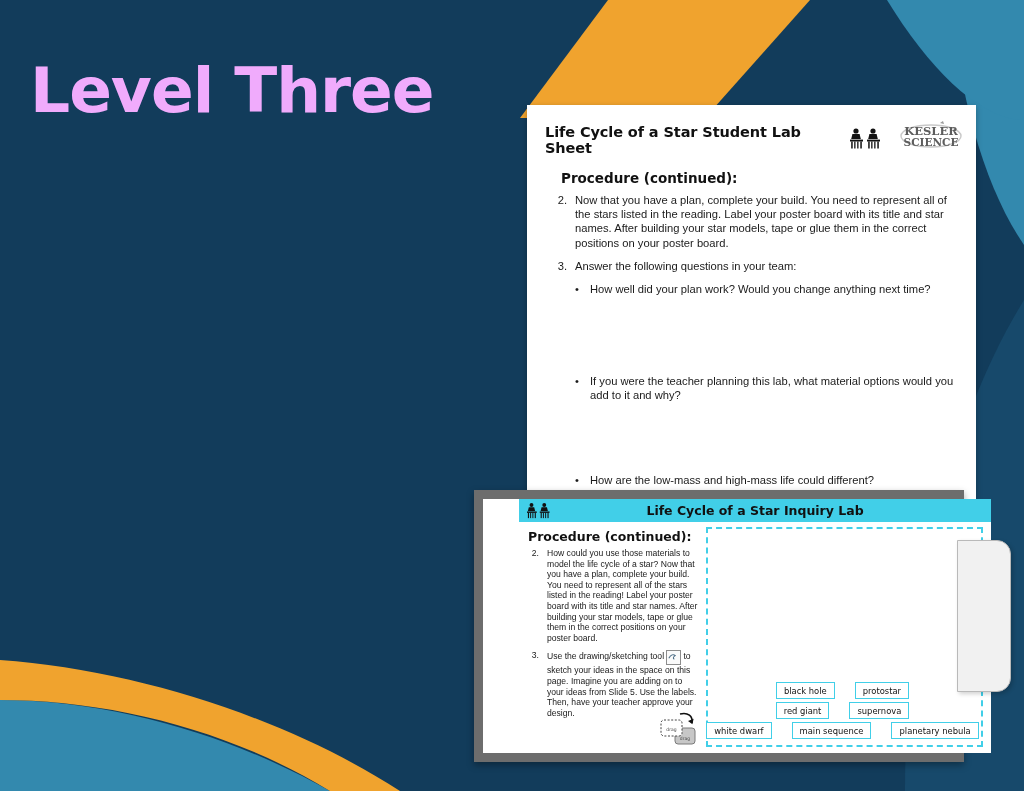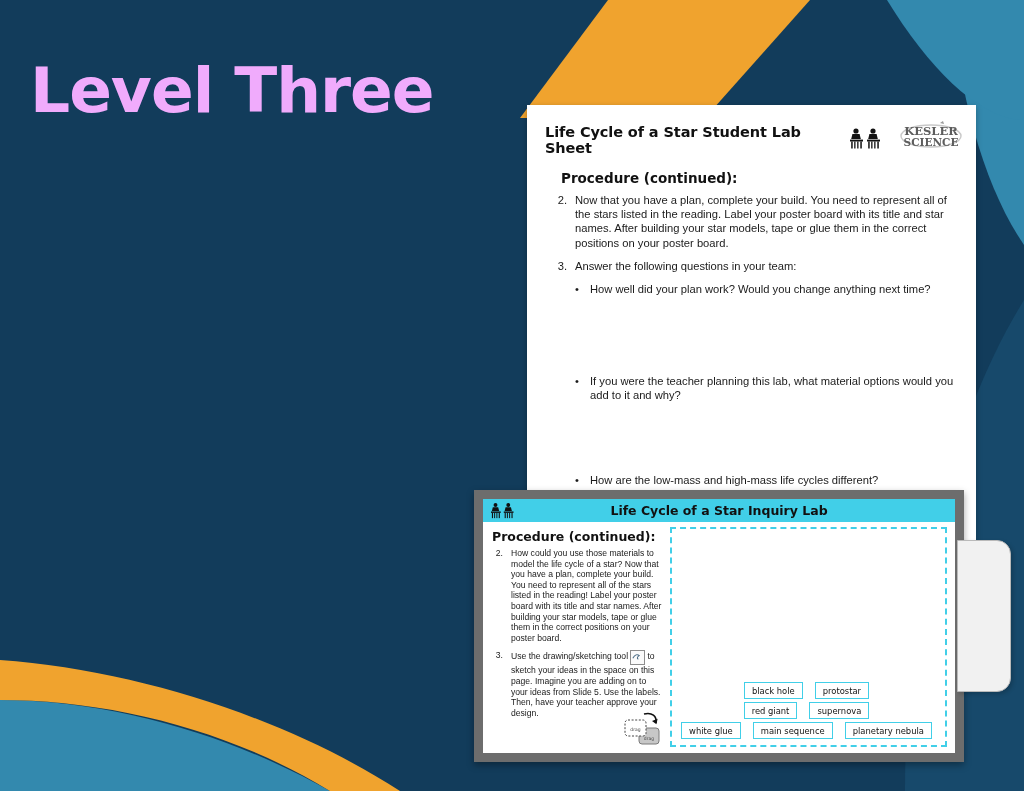--- a/index.html
+++ b/index.html
@@ -82,21 +82,21 @@
   .q-gap-2{height:70px;}
 
   
   .inquiry{
     position:absolute;left:474px;top:490px;width:490px;height:272px;
     background:#6d6d6d;
     padding:9px;
     box-sizing:border-box;
     box-shadow:0 3px 7px rgba(0,0,0,.35);
   }
-  .inq-inner{background:#ffffff;width:100%;height:100%;position:relative;overflow:hidden;}
+  .inq-inner{background:#ffffff;width:100%;height:100%;position:relative;overflow:hidden;padding-left:36px;}
   .inq-head{
     height:23px;background:#41cfe8;display:flex;align-items:center;
     position:relative;
   }
   .inq-head-icon{position:absolute;left:6px;top:3px;}
   .inq-head-title{
     width:100%;text-align:center;font-size:12.5px;font-weight:700;color:#111;
     font-family:"DejaVu Sans", sans-serif;
   }
   .inq-cols{display:flex;height:calc(100% - 23px);}
@@ -108,21 +108,21 @@
   .canvas{
     width:100%;height:100%;
     border:2px dashed #41cfe8;
     position:relative;
     box-sizing:border-box;
   }
   .label-rows{
     position:absolute;left:0;right:4px;bottom:6px;
     display:flex;flex-direction:column;align-items:center;gap:3px;
   }
-  .lrow{display:flex;gap:12px;justify-content:center;}
+  .lrow{display:flex;gap:20px;justify-content:center;}
   .chip{
     border:1.6px solid #41cfe8;background:#fff;
     font-size:8.4px;color:#111;
     padding:2.5px 7px;white-space:nowrap;
     font-family:"DejaVu Sans", sans-serif;
   }
   .tool-ico{
     display:inline-block;vertical-align:-3px;margin-left:2px;
     width:13px;height:13px;border:1px solid #8d8d8d;background:#fafafa;
   }
@@ -199,21 +199,21 @@
           <span>How well did your plan work? Would you change anything next time?</span>
         </li>
         <li class="q-gap-1"></li>
         <li>
           <span class="dot">•</span>
           <span>If you were the teacher planning this lab, what material options would you add to it and why?</span>
         </li>
         <li class="q-gap-2"></li>
         <li>
           <span class="dot">•</span>
-          <span>How are the low-mass and high-mass life cycles different?</span>
+          <span>How are the low-mass and high-mass life could different?</span>
         </li>
       </ul>
     </div>
   </div>
 
   <div class="inquiry">
     <div class="inq-inner">
 
       <div class="inq-head">
         <span class="inq-head-icon">
@@ -276,21 +276,21 @@
             <div class="label-rows">
               <div class="lrow">
                 <span class="chip">black hole</span>
                 <span class="chip">protostar</span>
               </div>
               <div class="lrow">
                 <span class="chip">red giant</span>
                 <span class="chip">supernova</span>
               </div>
               <div class="lrow">
-                <span class="chip">white glue</span>
+                <span class="chip">white dwarf</span>
                 <span class="chip">main sequence</span>
                 <span class="chip">planetary nebula</span>
               </div>
             </div>
           </div>
         </div>
       </div>
 
     </div>
   </div>

